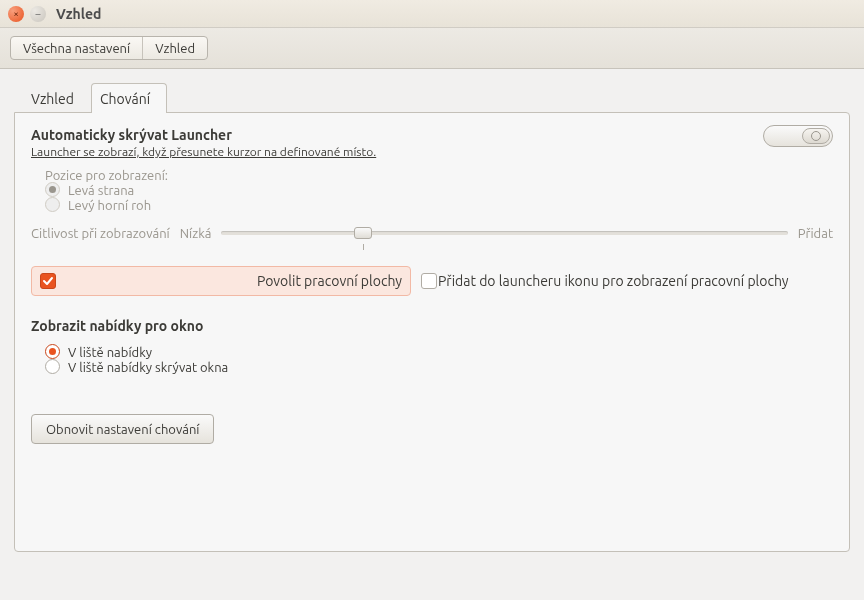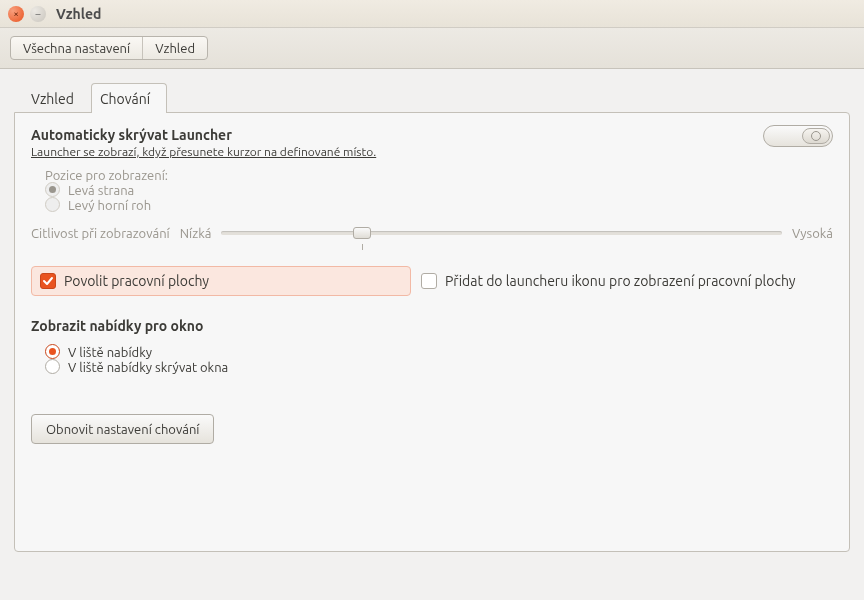--- a/index.html
+++ b/index.html
@@ -143,21 +143,21 @@
   border-radius: 9px;
   border: 1px solid #b0aca4;
   background: linear-gradient(to bottom,#f6f4f0,#ddd9d1);
   display: flex; align-items: center; justify-content: center;
 }
 .switch-knob::after {
   content:""; width:8px; height:8px; border:1px solid #9a968e; border-radius:50%;
 }
 
 
-.check-row { display:flex; align-items:center; gap:8px; font-size:14px; color:#3c3b37; }
+.check-row { display:flex; align-items:center; gap:1px; font-size:14px; color:#3c3b37;justify-content:space-between; }
 .checkbox {
   width:16px; height:16px; border:1px solid #b0aca4; border-radius:3px;
   background:#fff; display:flex; align-items:center; justify-content:center;
   flex-shrink:0;
 }
 .checkbox.checked { background:#e95420; border-color:#c9471b; }
 .checkbox.checked svg { display:block; }
 .checkbox svg { display:none; }
 
 .highlight-box {
@@ -224,21 +224,21 @@
       </div>
 
       <div class="row-flex" style="margin-top:10px">
         <span class="muted" style="margin-left:-14px">Citlivost při zobrazování</span>
         <span class="muted">Nízká</span>
         <div class="slider-wrap">
           <div class="slider-track disabled"></div>
           <div class="slider-thumb" style="left:25%"></div>
           <div class="slider-tick" style="left:25%"></div>
         </div>
-        <span class="muted">Vysoká</span>
+        <span class="muted">Přidat</span>
       </div>
     </div>
 
     <div class="row-flex mt-large">
       <div class="highlight-box check-row">
         <div class="checkbox checked">
           <svg width="12" height="12" viewBox="0 0 12 12">
               <path d="M2 6 L5 9 L10 3" stroke="#fff" stroke-width="2" fill="none" stroke-linecap="round" stroke-linejoin="round"></path>
             </svg>
         </div>

